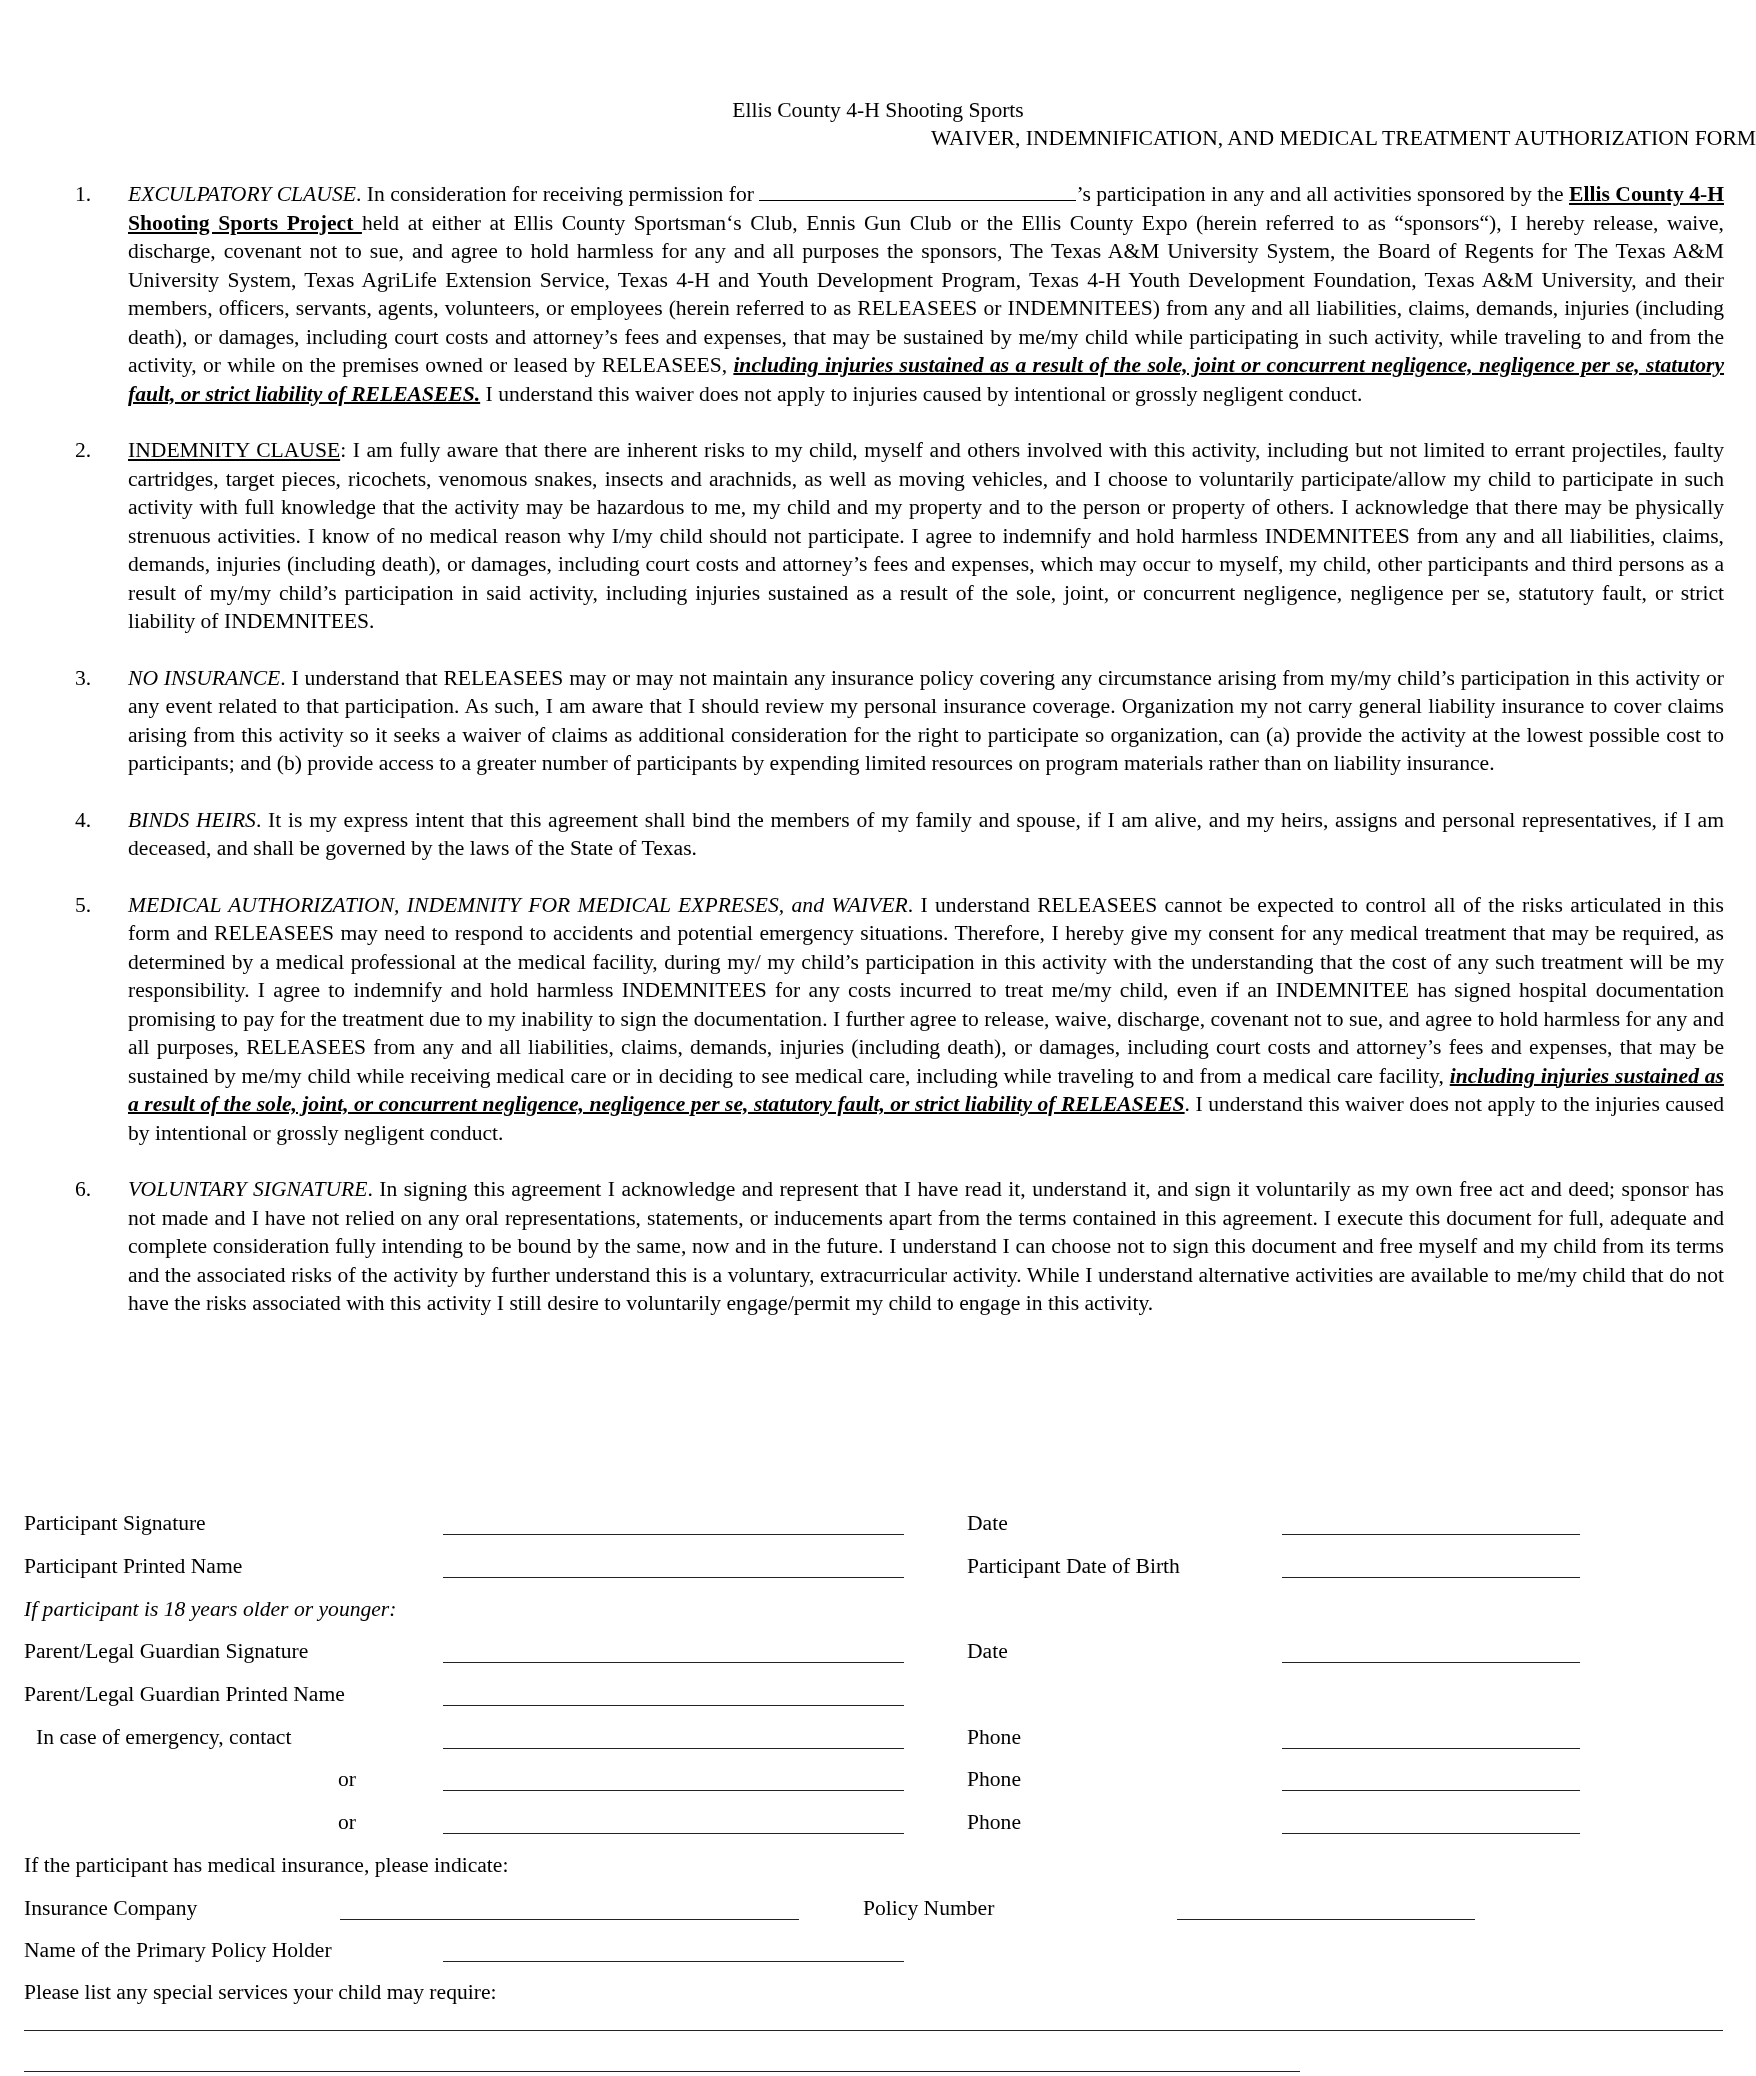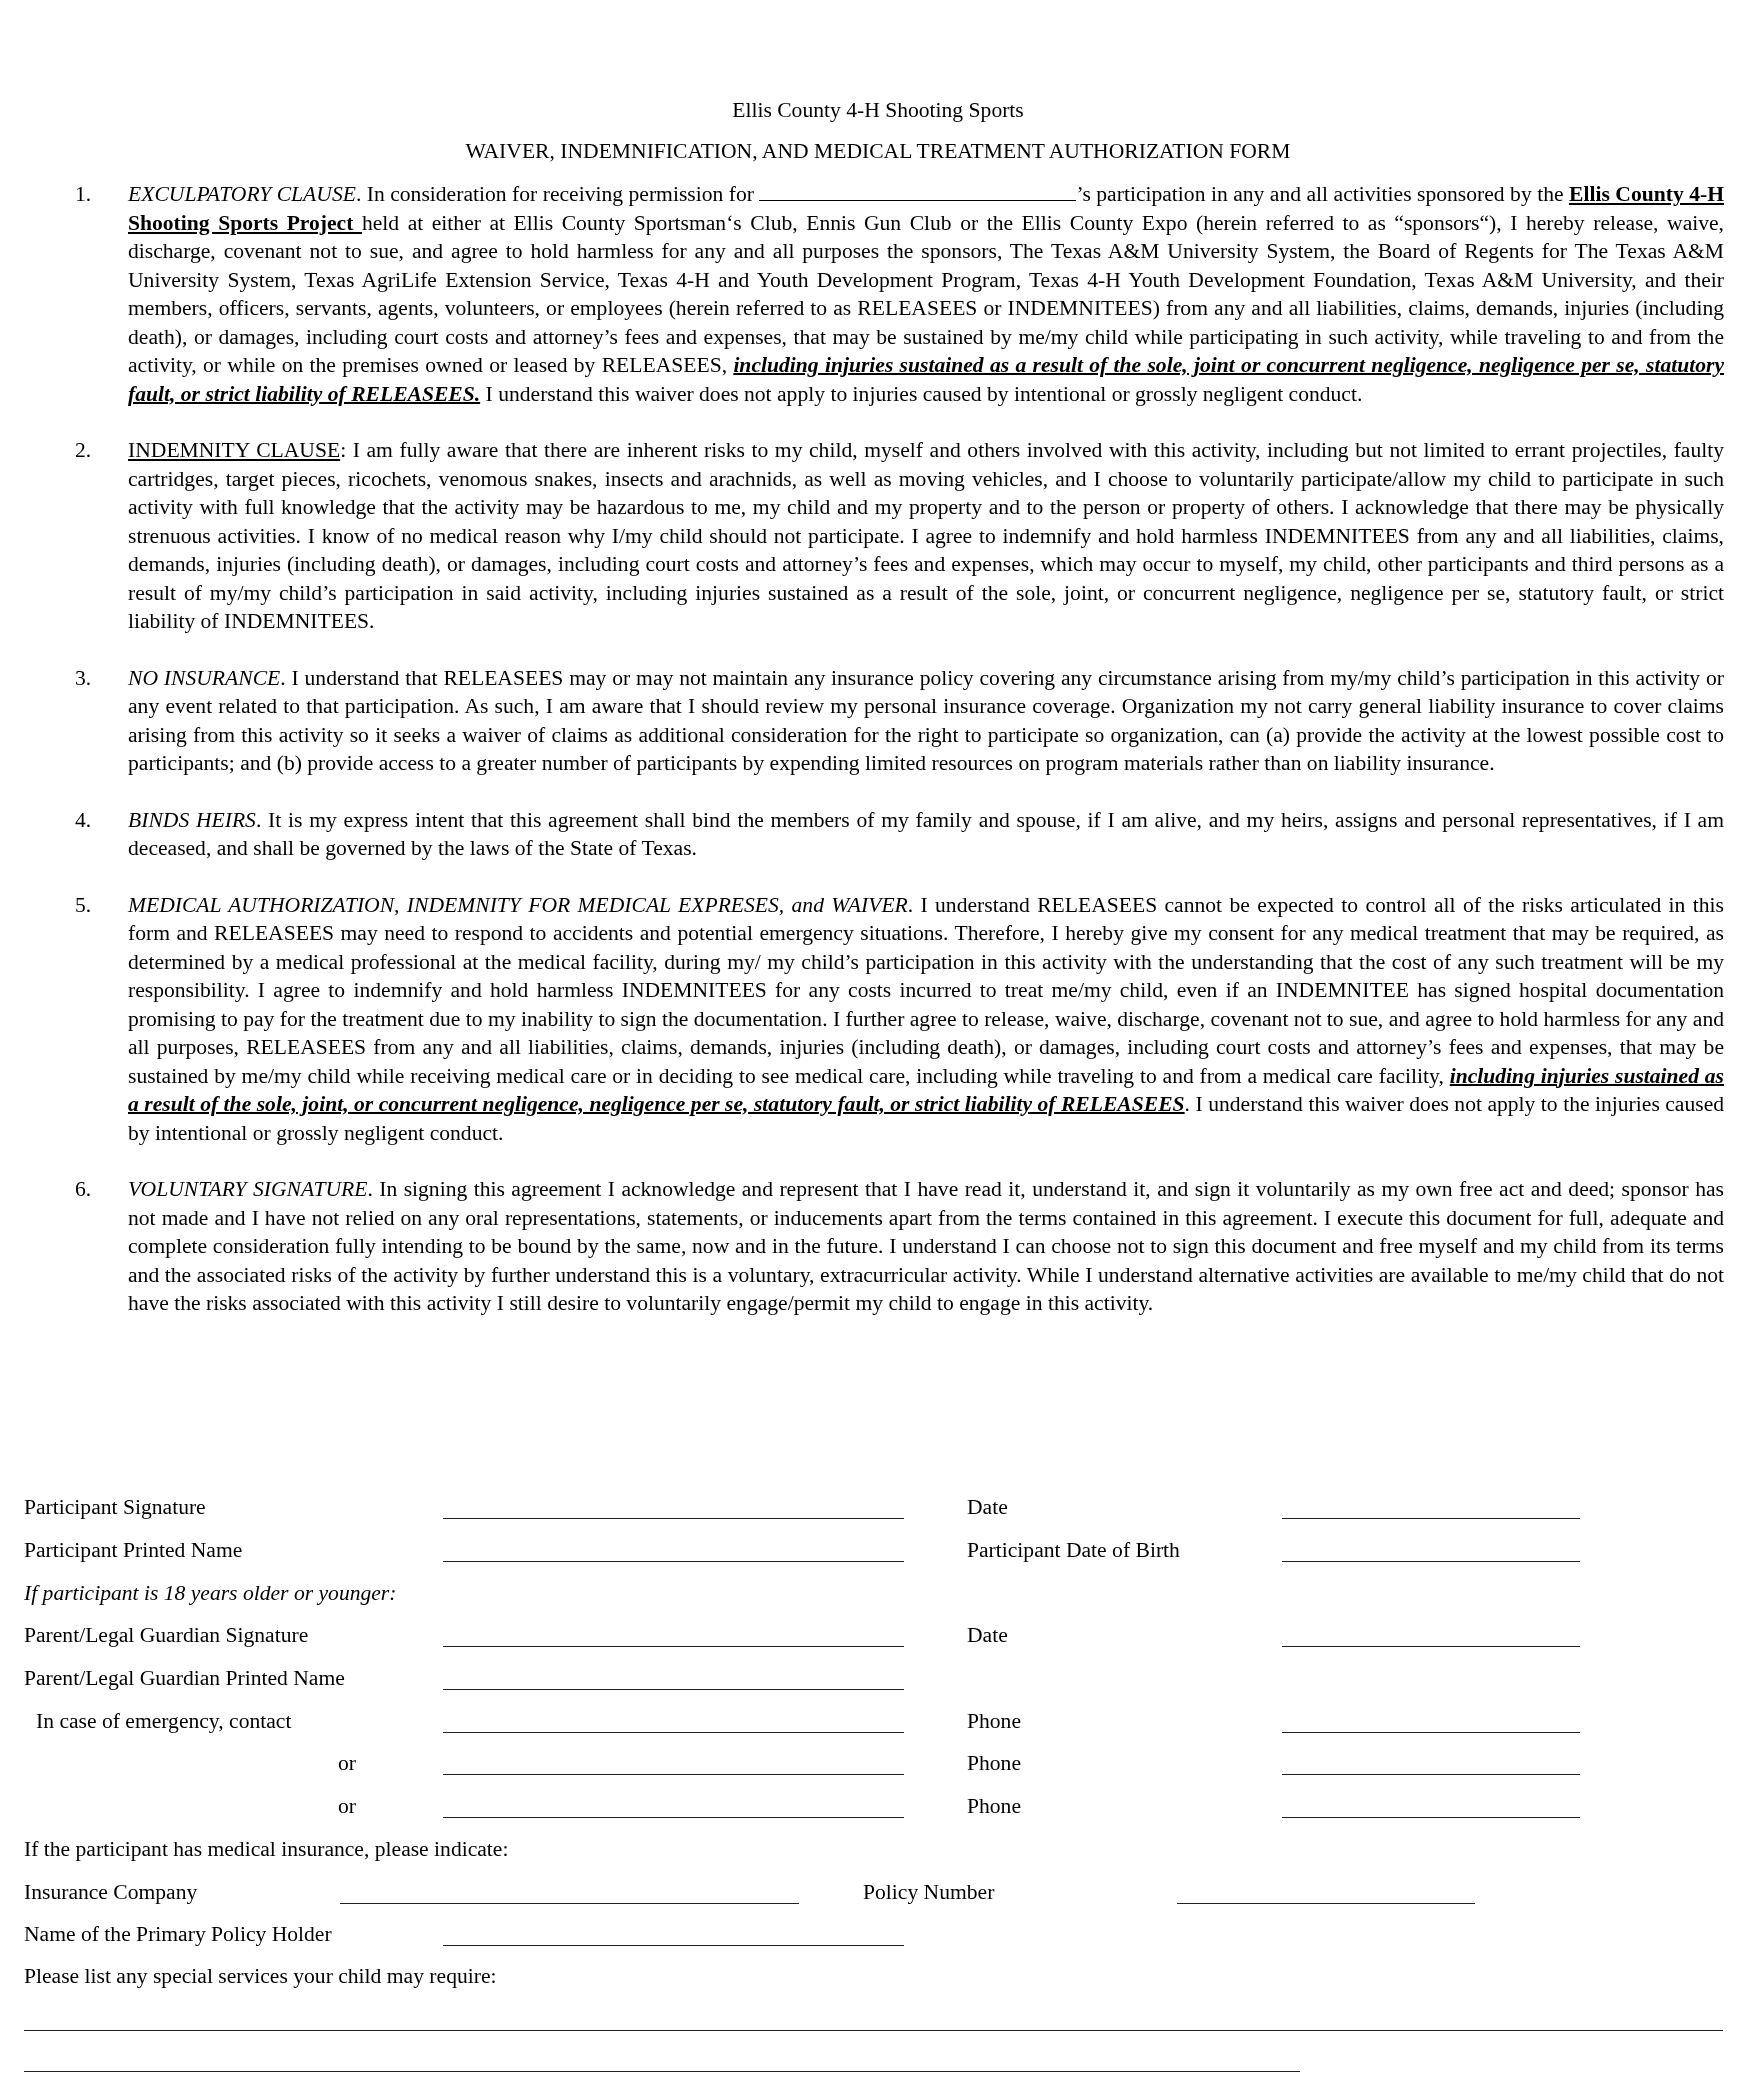--- a/index.html
+++ b/index.html
@@ -3,30 +3,30 @@
   <meta charset="utf-8">
   <style>
     html, body { margin: 0; padding: 0; background: #ffffff; }
     body {
       width: 1756px; height: 2077px; position: relative; overflow: hidden;
       font-family: "Liberation Serif", "DejaVu Serif", serif;
       color: #000; font-size: 21.6px; line-height: 28.5px;
     }
     .title { position: absolute; left: 0; width: 1756px; text-align: center; font-weight: normal; font-size: 21.6px; }
     #t1 { top: 96px; }
-    #t2 { top: 137px; }
+    #t2 { top: 124px; text-align: right; }
     .clauses { position: absolute; left: 75px; top: 180px; width: 1649px; }
     .clause { position: relative; padding-left: 53px; text-align: justify; text-align-last: left; margin-bottom: 28px; }
     .clause .num { position: absolute; left: 0; top: 0; }
     .heading-i { font-style: italic; }
     .heading-u { text-decoration: underline; }
     .bold-u { font-weight: bold; text-decoration: underline; }
     .emph { font-weight: bold; font-style: italic; text-decoration: underline; text-decoration-thickness: 2.1px; }
     .blank { display: inline-block; width: 317px; border-bottom: 1.4px solid #000; height: 19.5px; vertical-align: baseline; }
-    .row { position: absolute; left: 0; width: 1756px; height: 28.5px; }
+    .row { position: absolute; left: 0; width: 1756px; height: 28.5px; margin-top: 16px; }
     .lbl { position: absolute; white-space: nowrap; }
     .line { position: absolute; height: 0; border-bottom: 1.4px solid #222; }
     .italic { font-style: italic; text-align: right; }
   </style>
 </head>
 <body>
 
 <div class="title" id="t1">Ellis County 4-H Shooting Sports</div>
 <div class="title" id="t2">WAIVER, INDEMNIFICATION, AND MEDICAL TREATMENT AUTHORIZATION FORM</div>
 

